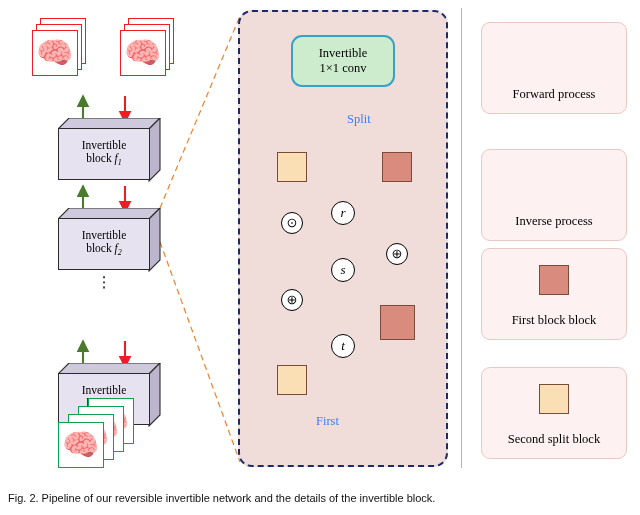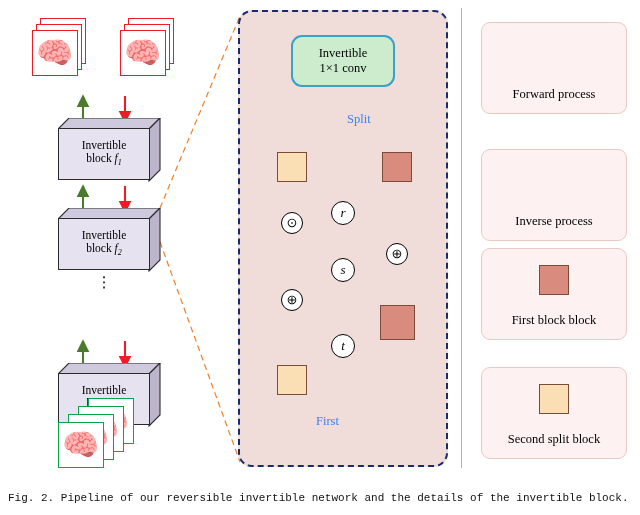--- a/index.html
+++ b/index.html
@@ -193,21 +193,21 @@
     border: 1.2px solid #7a4a3a;
   }
 
   #caption {
     position: absolute;
     left: 8px;
     top: 492px;
     width: 624px;
     font-size: 11px;
     color: #111;
-    font-family: Liberation Mono, monospace;
+    font-family: Liberation Sans, sans-serif;
     white-space: nowrap;
     overflow: hidden;
   }
   svg.overlay {
     position: absolute;
     left: 0; top: 0;
     width: 640px;
     height: 515px;
     pointer-events: none;
   }

